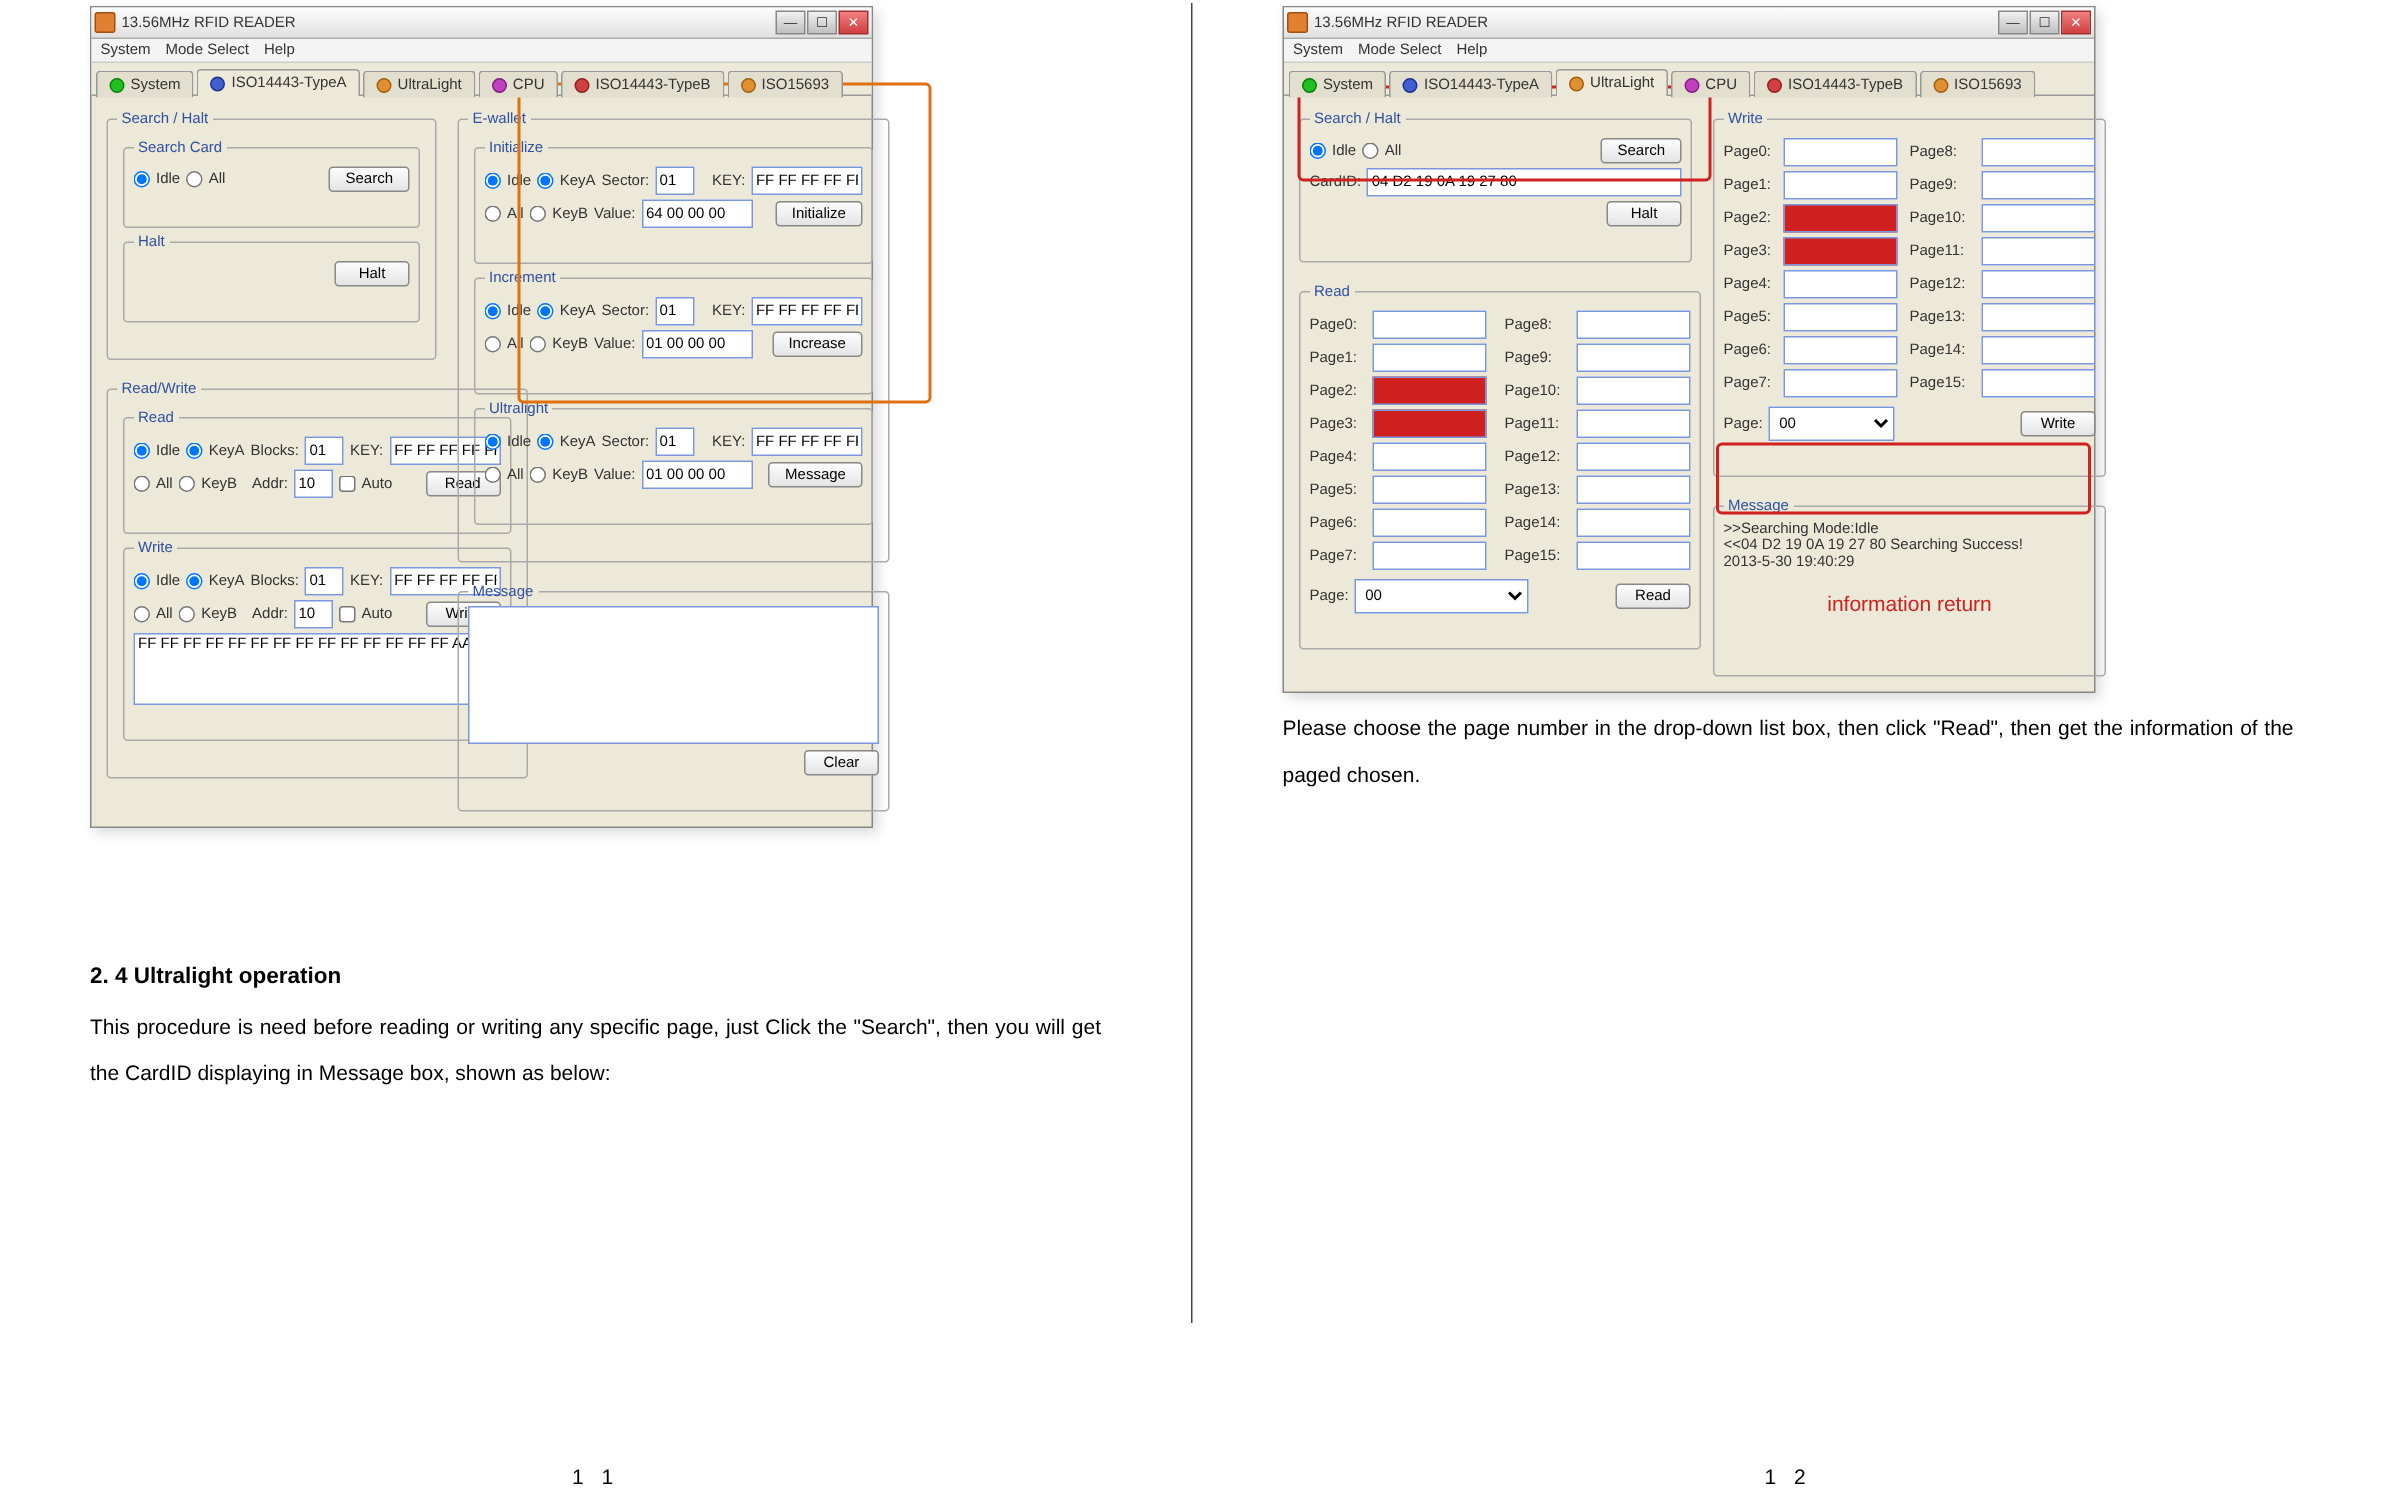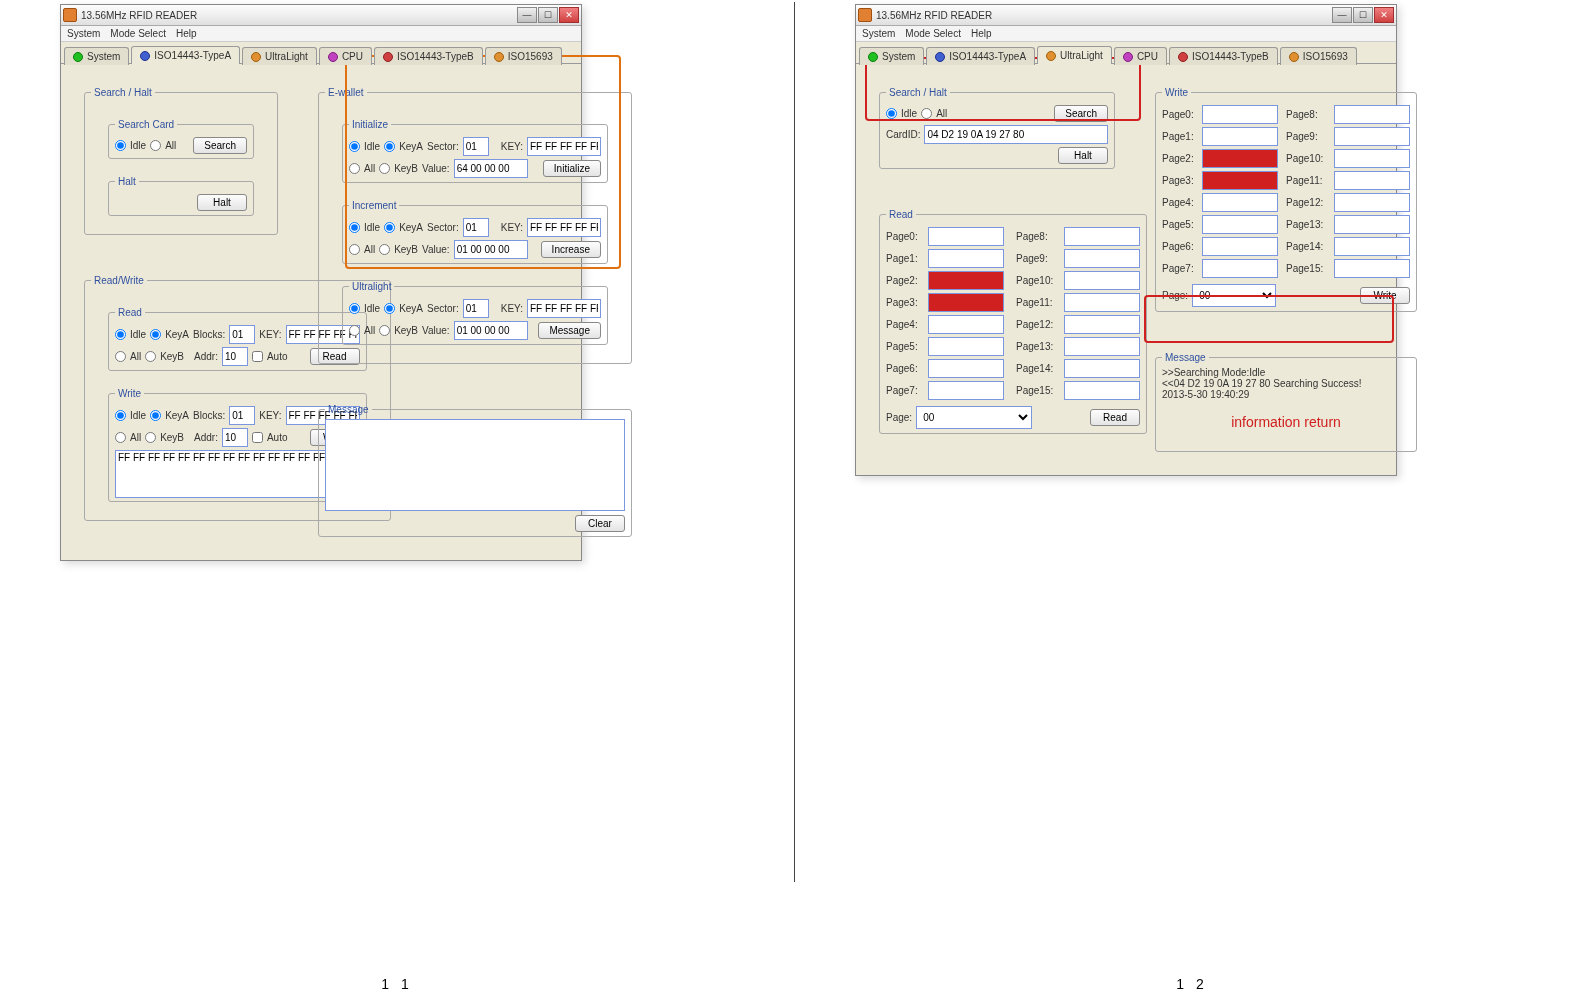--- a/index.html
+++ b/index.html
@@ -20,21 +20,21 @@
 .tab{padding:3px 8px;border:1px solid #999;border-bottom:none;margin-right:2px;background:#ece9d8;border-top-left-radius:3px;border-top-right-radius:3px;display:flex;align-items:center;gap:4px;position:relative;top:1px}
 .tab.inactive{background:#e2dfce;top:2px;padding-top:2px;padding-bottom:2px}
 .led{width:8px;height:8px;border-radius:50%;display:inline-block}
 .led.green{background:#20c020;border:1px solid #0a800a}
 .led.blue{background:#4060d0;border:1px solid #203090}
 .led.orange{background:#e09030;border:1px solid #a06010}
 .led.magenta{background:#c040c0;border:1px solid #802080}
 .led.red{background:#d04040;border:1px solid #902020}
 .app-body{padding:6px;display:flex;gap:6px}
 .col{display:flex;flex-direction:column;gap:6px}
-fieldset.gb{border:1px solid #a9a9a9;border-radius:3px;padding:4px 6px 1px 6px;margin:17px}
+fieldset.gb{border:1px solid #a9a9a9;border-radius:3px;padding:4px 6px 20px 6px;margin:4px}
 fieldset.gb>legend{font-size:10px;color:#3050a0;padding:0 3px}
 .row{display:flex;align-items:center;gap:4px;margin:3px 0;flex-wrap:nowrap}
 .row .spacer{flex:1}
 .btn{background:linear-gradient(#fdfdfd,#e4e4e4);border:1px solid #888;border-radius:3px;padding:2px 10px;font-size:10px;font-family:inherit;min-width:50px;text-align:center}
 .txt{border:1px solid #7a96df;background:#fff;font-family:inherit;font-size:10px;padding:1px 2px;height:15px;box-sizing:content-box}
 select.txt{height:19px}
 label.radio,label.chk{display:inline-flex;gap:2px;white-space:nowrap}
 input[type=radio],input[type=checkbox]{margin:0 2px 0 0;width:11px;height:11px}
 textarea.txt{height:auto;resize:none;overflow-y:scroll;width:100%;box-sizing:border-box}
 .highlight-box{border:2px solid #e07010;border-radius:4px;position:absolute;pointer-events:none}
@@ -300,20 +300,22 @@
           <legend>Message</legend>
           <textarea class="txt" rows="8" style="flex: 1 1 0%;"></textarea>
           <div class="row" style="justify-content:flex-end;margin-top:4px">
                 <button class="btn">Clear</button>
               </div>
         </fieldset>
       </div>
     </div>
   </div>
 
+  <h3 class="section" style="margin-top:90px">2. 4   Ultralight operation</h3>
+  <p class="body">This procedure is need before reading or writing any specific page, just Click the "Search", then you will get the CardID displaying in Message box, shown as below:</p>
   <div class="page-num">1 1</div>
 </div>
 
 <div class="divider"></div>
 
 <div class="page">
   <div class="app-window" style="width:540px;position:relative">
     <div class="red-box" style="top:52px;left:9px;width:272px;height:60px"></div>
     <div class="red-box" style="top:290px;left:288px;width:246px;height:44px"></div>
     <div class="title-bar">
@@ -509,15 +511,16 @@
           <div>&lt;&lt;04 D2 19 0A 19 27 80      Searching Success!</div>
           <div>2013-5-30  19:40:29</div>
           <div style="height:14px"></div>
           <div style="text-align:center" class="red-text">information return</div>
           <div style="height:20px"></div>
         </fieldset>
       </div>
     </div>
   </div>
 
+  <p class="body">Please choose the page number in the drop-down list box, then click "Read", then get the information of the paged chosen.</p>
   <div class="page-num">1 2</div>
 </div>
 </div>
 
 </body></html>

